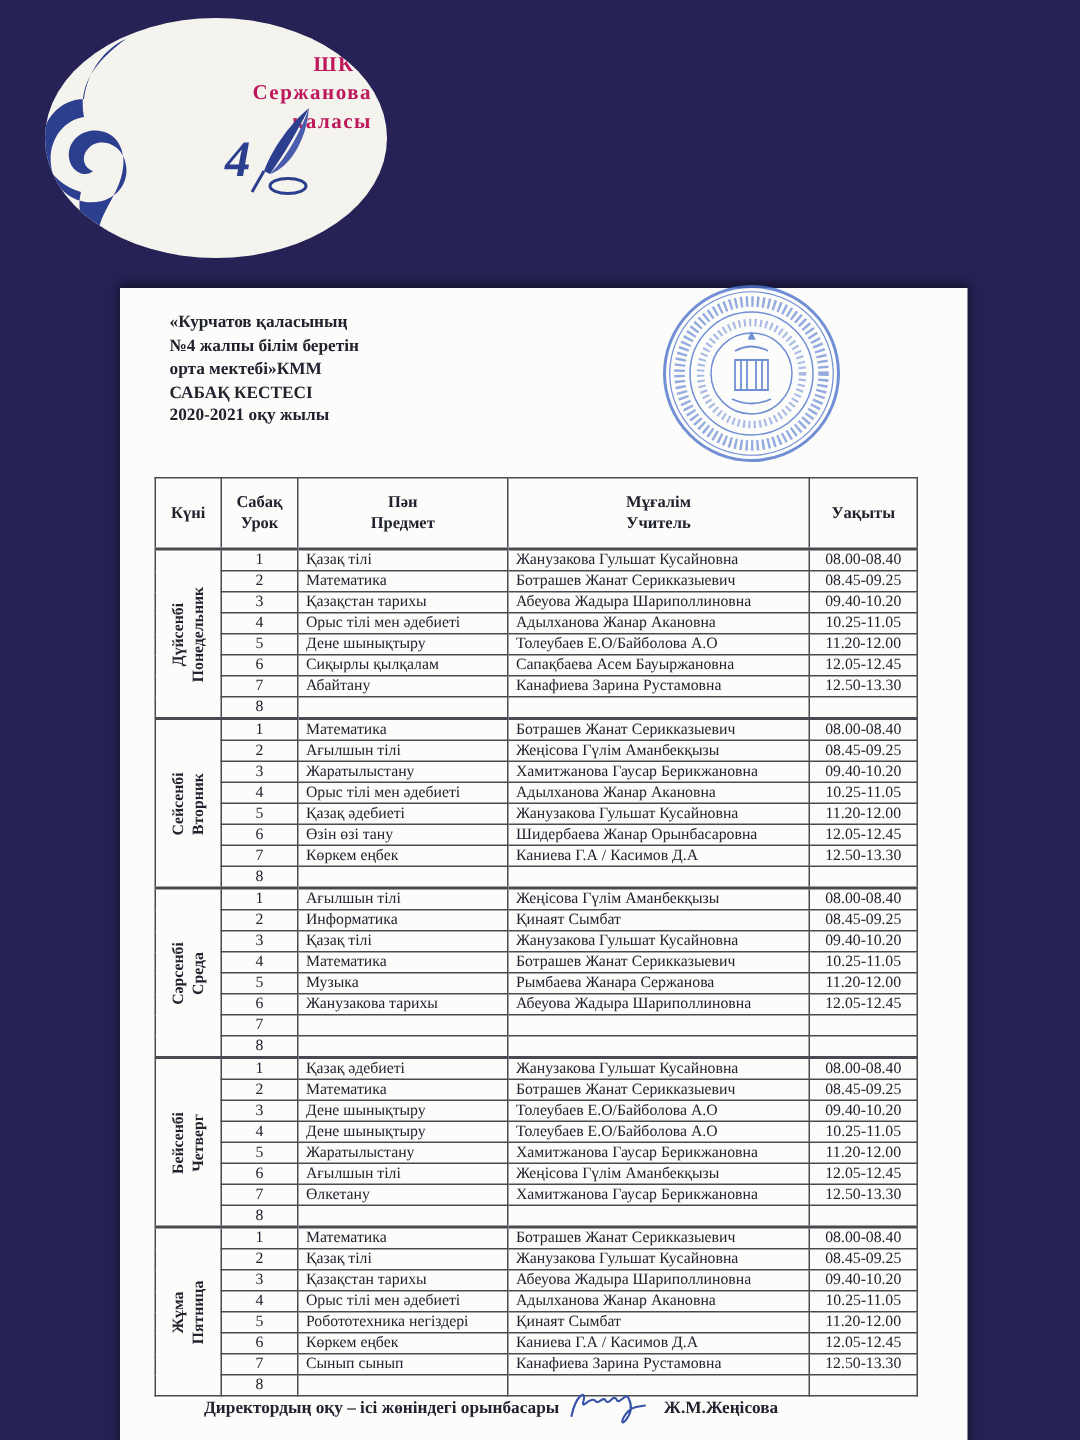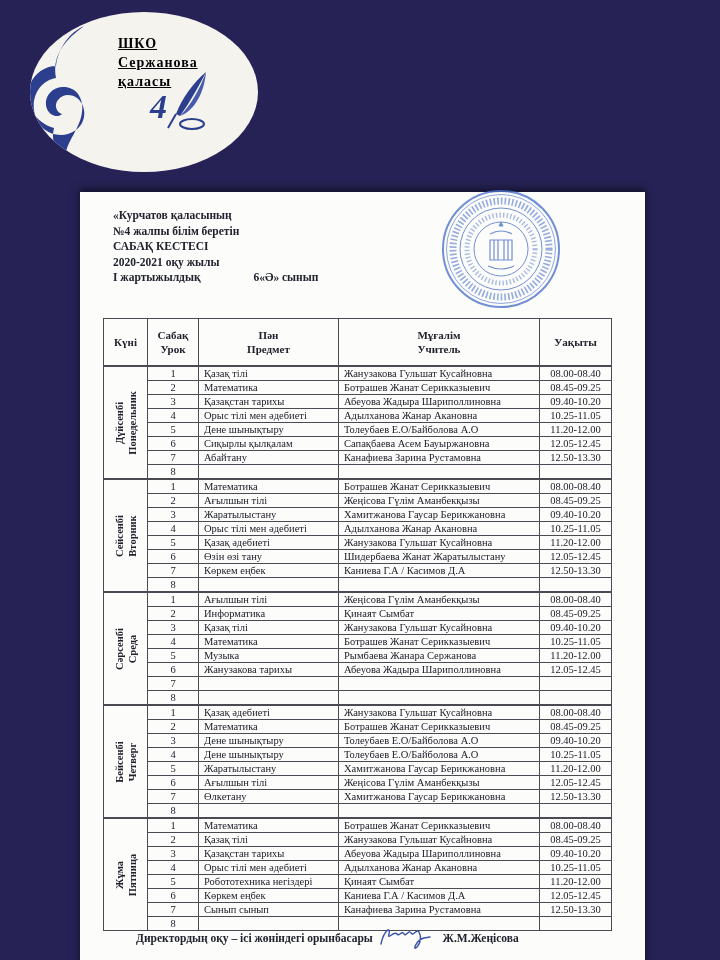--- a/index.html
+++ b/index.html
@@ -3,22 +3,22 @@
 <meta charset="utf-8">
 <style>
   html,body{margin:0;padding:0;background:#1b183f;}
   #canvas{position:relative;width:720px;height:960px;background:#262255;overflow:hidden;
           font-family:"Liberation Serif",serif;color:#20222e;}
 
   
   .logo{position:absolute;left:30px;top:12px;width:228px;height:160px;background:#f5f3ee;
         border-radius:50%;z-index:9;overflow:hidden;}
   .logo-swirl{position:absolute;left:-8px;top:8px;}
-  .logo-text{position:absolute;left:88px;top:22px;width:130px;text-align:left;
-             color:#000000;font-weight:bold;font-size:14px;line-height:19px;letter-spacing:1px;text-decoration:underline;}
+  .logo-text{position:absolute;left:88px;top:22px;width:130px;text-align:right;
+             color:#be185d;font-weight:bold;font-size:14px;line-height:19px;letter-spacing:1px;}
   .logo-num{position:absolute;left:120px;top:78px;color:#2c3e8e;font-size:34px;font-style:italic;
             font-weight:bold;line-height:34px;}
   .logo-quill{position:absolute;left:118px;top:58px;}
   .logo-acronym{position:absolute;left:96px;top:118px;color:#7c4150;font-size:17px;
                 letter-spacing:2px;font-weight:bold;-webkit-text-stroke:.4px #5f2433;opacity:.85;margin-top:40px;}
 
   
   .paper{position:absolute;left:80px;top:192px;width:565px;height:782px;background:#fcfcfa;
          box-shadow:0 -3px 8px rgba(0,0,0,.55);}
 
@@ -74,26 +74,23 @@
       <ellipse cx="44" cy="54" rx="12" ry="5" fill="none" stroke="#2c3e8e" stroke-width="2"></ellipse>
     </svg>
     <div class="logo-acronym">ЖББОМ</div>
   </div>
 
   <div class="paper">
 
     <div class="hdr-left">
       <div>«Курчатов қаласының</div>
       <div>№4 жалпы білім беретін</div>
+      <div>орта мектебі»КММ</div>
       <div>САБАҚ КЕСТЕСІ</div>
       <div>2020-2021 оқу жылы</div>
-      <div class="sem-row">
-        <span>І жартыжылдық</span>
-        <span class="cls">6«Ә» сынып</span>
-      </div>
     </div>
 
 
     <svg class="stamp" width="122" height="122" viewBox="0 0 122 122">
       <g stroke="#4f74cc" fill="none">
         <circle cx="61" cy="61" r="58" stroke-width="2"></circle>
         <circle cx="61" cy="61" r="54.5" stroke-width="0.8"></circle>
         <circle cx="61" cy="61" r="48" stroke-width="7" stroke-dasharray="1.6 2.1" opacity="0.75"></circle>
         <circle cx="61" cy="61" r="41" stroke-width="1"></circle>
         <circle cx="61" cy="61" r="34" stroke-width="5" stroke-dasharray="1.4 2.2" opacity="0.6"></circle>
@@ -217,21 +214,21 @@
           </tr>
           <tr>
             <td class="c">5</td>
             <td>Қазақ әдебиеті</td>
             <td>Жанузакова Гульшат Кусайновна</td>
             <td class="c">11.20-12.00</td>
           </tr>
           <tr>
             <td class="c">6</td>
             <td>Өзін өзі тану</td>
-            <td>Шидербаева Жанат Жаратылыстану</td>
+            <td>Шидербаева Жанар Орынбасаровна</td>
             <td class="c">12.05-12.45</td>
           </tr>
           <tr>
             <td class="c">7</td>
             <td>Көркем еңбек</td>
             <td>Каниева Г.А / Касимов  Д.А</td>
             <td class="c">12.50-13.30</td>
           </tr>
           <tr>
             <td class="c">8</td>

